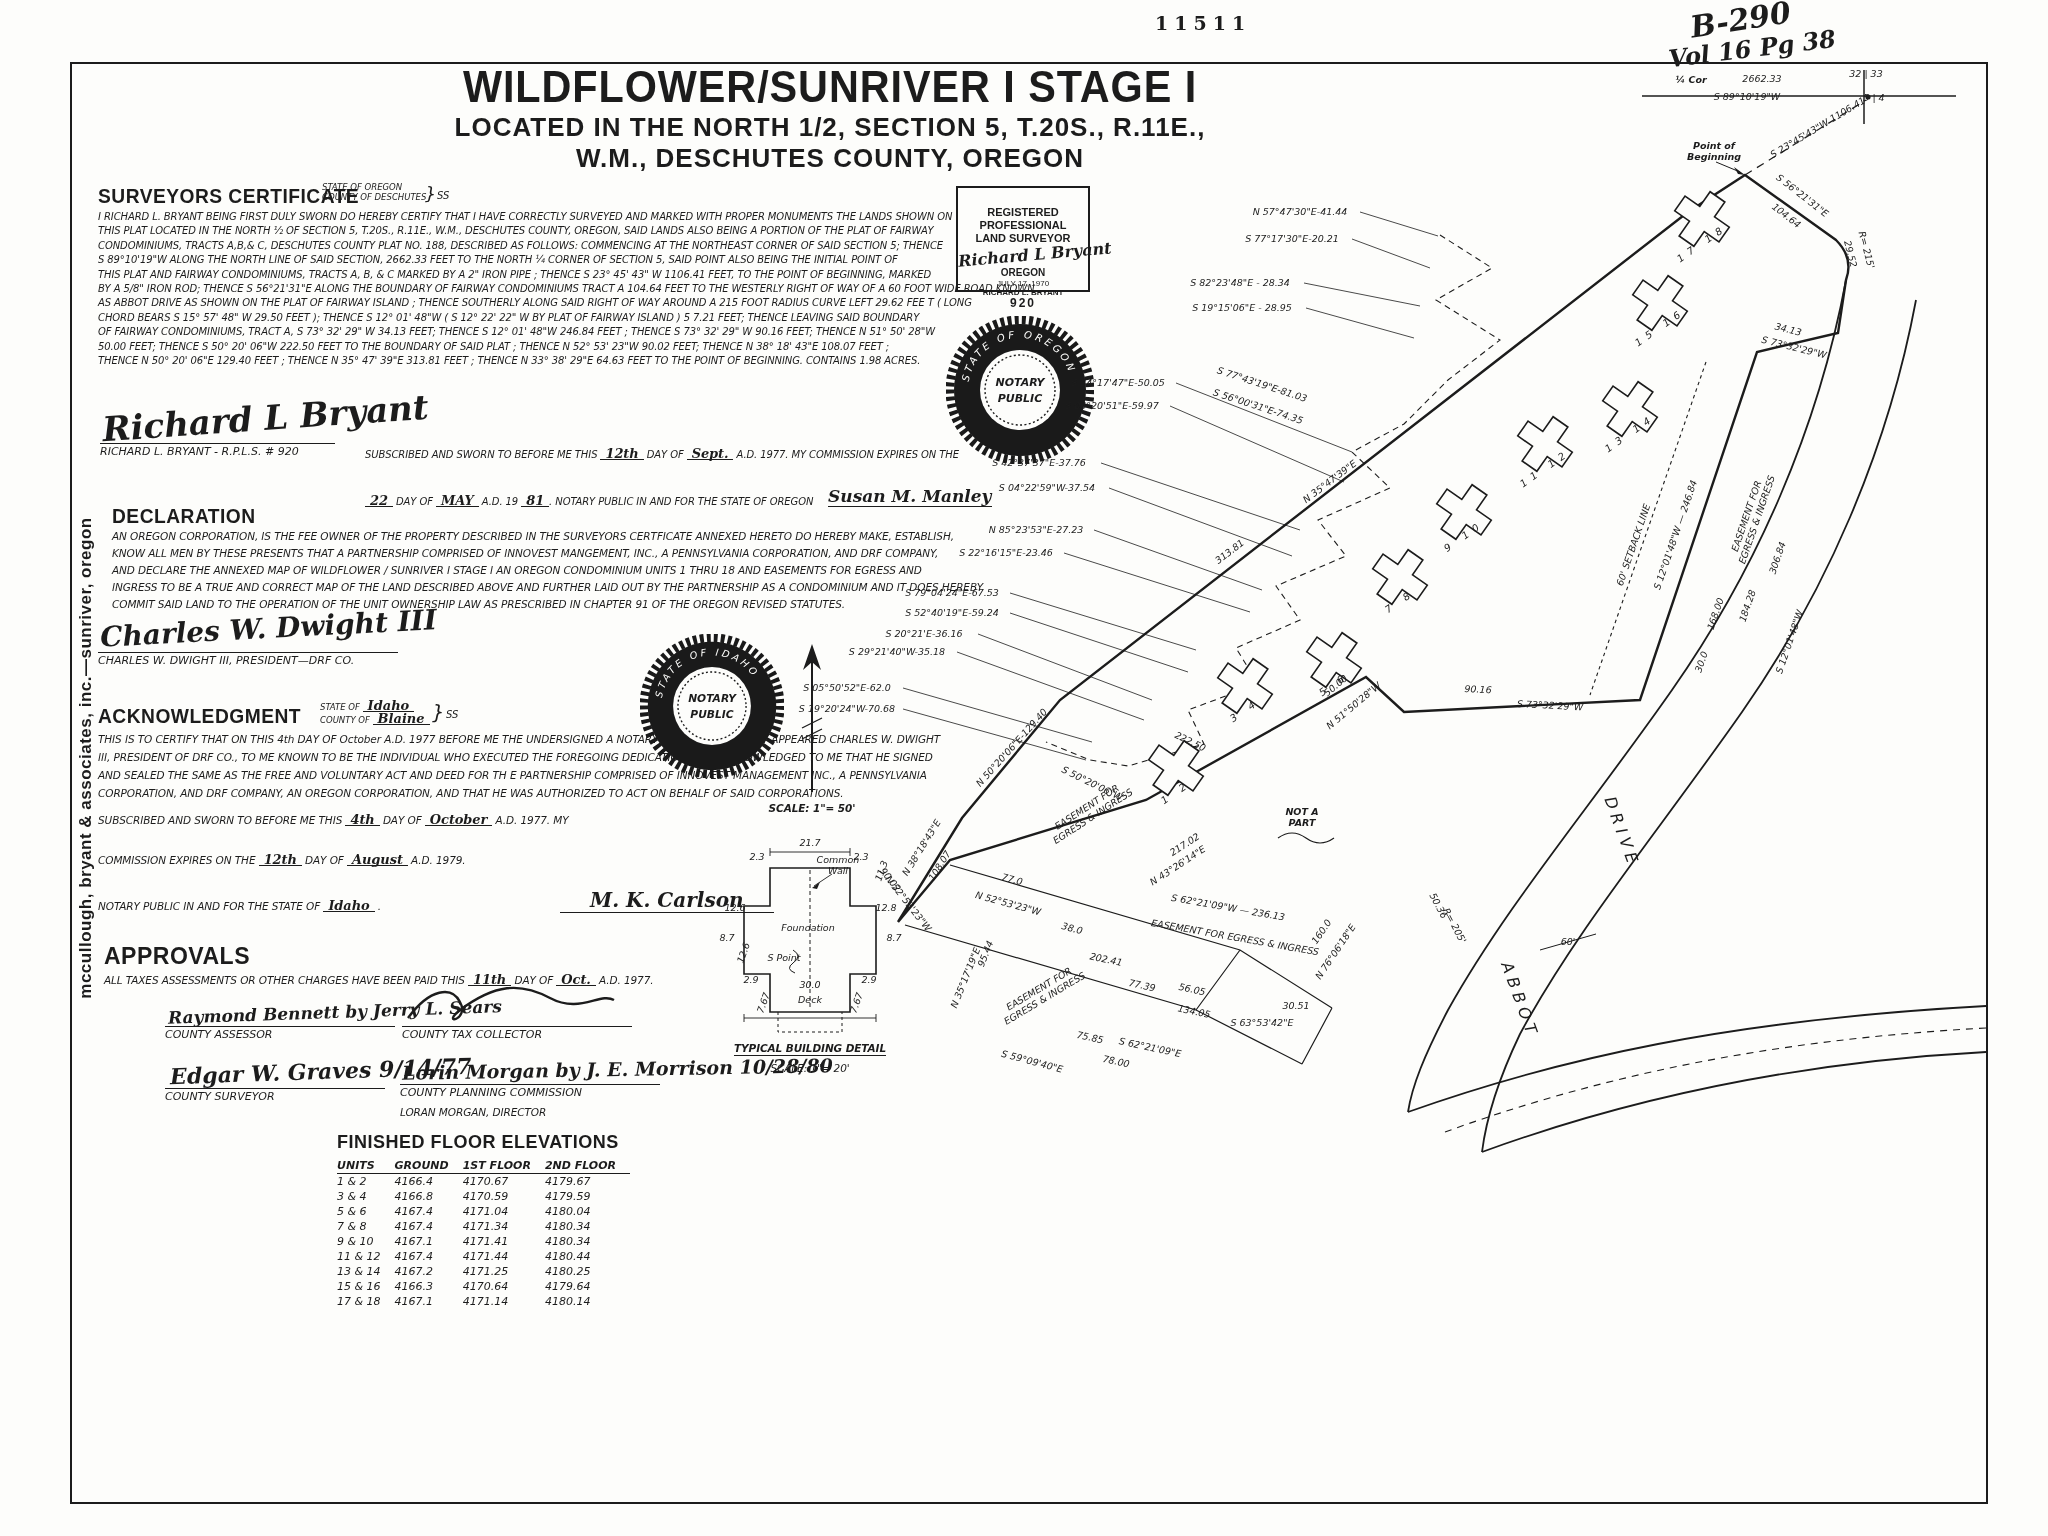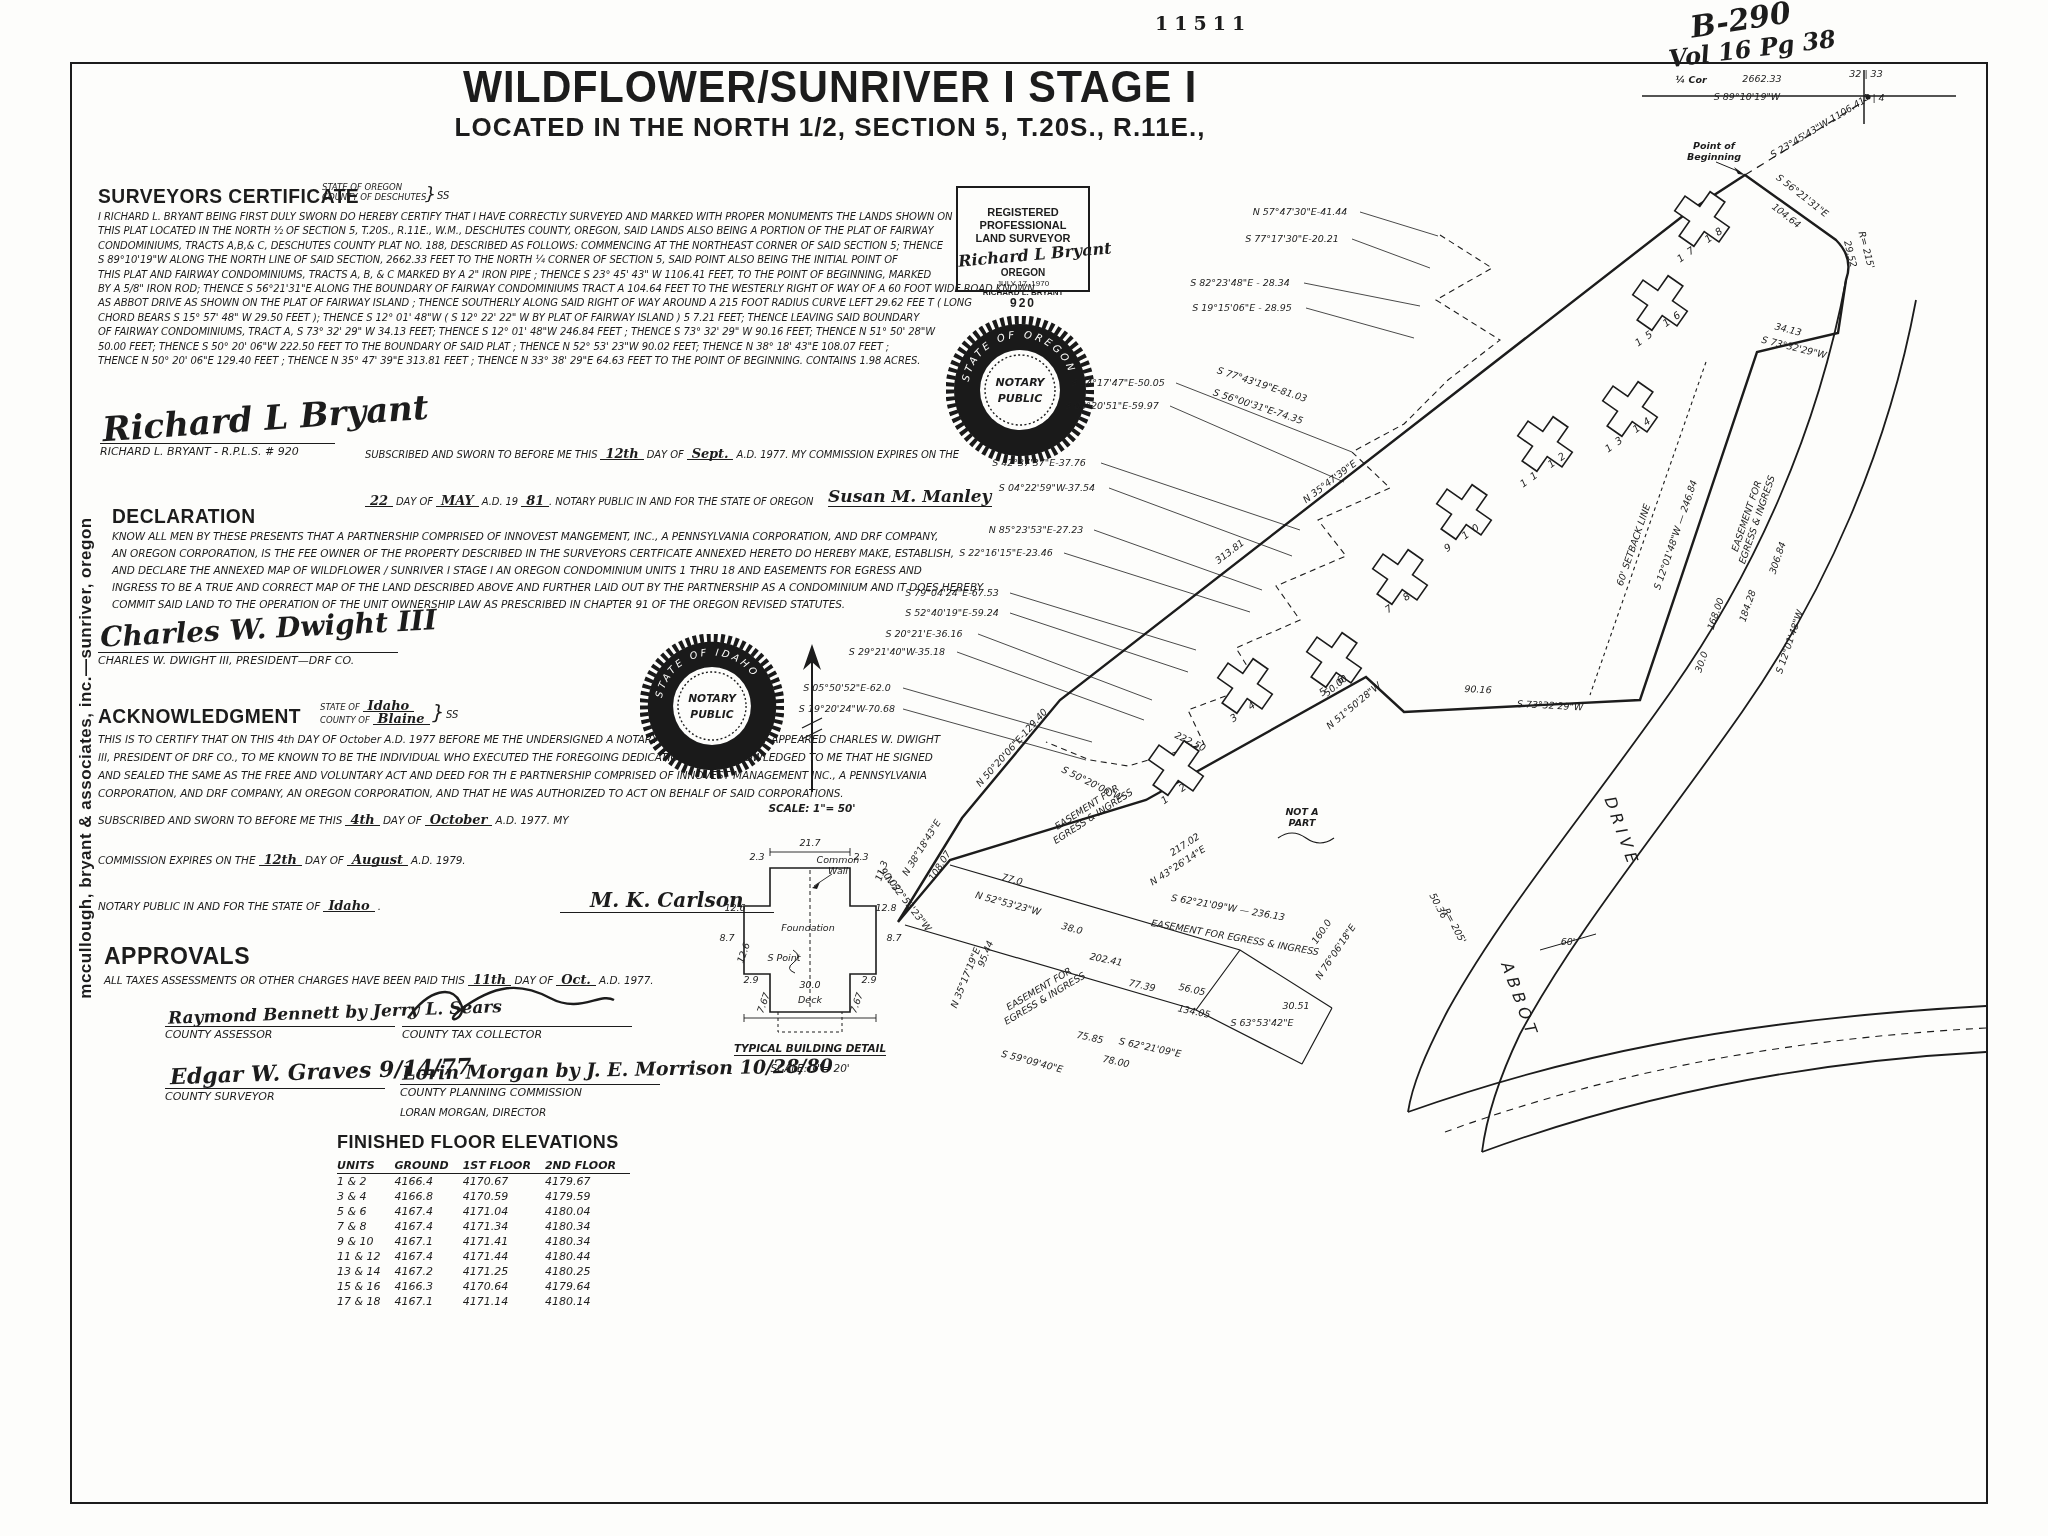--- a/index.html
+++ b/index.html
@@ -44,20 +44,21 @@
 <div id="sheet">
   <div id="border"></div>
 
   <div class="abs" style="left:1155px;top:12px;font:700 19px 'DejaVu Serif',serif;letter-spacing:6px;">11511</div>
   <div class="abs" style="left:1690px;top:2px;font:italic 700 30px 'DejaVu Serif',serif;transform:rotate(-9deg);">B-290</div>
   <div class="abs" style="left:1668px;top:34px;font:italic 700 24px 'DejaVu Serif',serif;transform:rotate(-7deg);">Vol 16 Pg 38</div>
 
   <div id="title-block">
     <div id="main-title">WILDFLOWER/SUNRIVER I  STAGE I</div>
     <div class="sub-title">LOCATED IN THE NORTH 1/2, SECTION 5, T.20S., R.11E.,</div>
+    <div class="sub-title">W.M., DESCHUTES COUNTY, OREGON</div>
   </div>
 
   <div id="margin-note">mccullough, bryant &amp; associates, inc.—sunriver, oregon</div>
 
   <div class="abs sh" style="left:98px;top:185px;">SURVEYORS  CERTIFICATE</div>
   <div class="abs tiny" style="left:322px;top:183px;">
     <div>STATE OF OREGON</div>
     <div>COUNTY OF DESCHUTES</div>
   </div>
   <div class="abs" style="left:425px;top:183px;font:italic 18px 'DejaVu Sans',sans-serif;">}</div>
@@ -83,22 +84,22 @@
   <div class="abs d" style="left:365px;top:448px;">
     <span>SUBSCRIBED  AND SWORN  TO BEFORE  ME THIS </span><span class="blank hand">12th</span><span> DAY OF </span><span class="blank hand">Sept.</span><span> A.D. 1977.  MY COMMISSION  EXPIRES ON THE</span>
   </div>
   <div class="abs d" style="left:365px;top:495px;">
     <span class="blank hand">22</span><span> DAY OF </span><span class="blank hand">MAY</span><span> A.D. 19 </span><span class="blank hand">81</span><span>. NOTARY PUBLIC  IN AND FOR  THE STATE OF OREGON</span>
   </div>
   <div class="abs script-sm" style="left:828px;top:486px;border-bottom:1.2px solid #1c1c1c;">Susan M. Manley</div>
 
   <div class="abs sh" style="left:112px;top:505px;">DECLARATION</div>
   <div class="abs" style="left:112px;top:528px;width:845px;">
+    <div class="d2">AN  OREGON  CORPORATION,  IS  THE  FEE  OWNER  OF  THE  PROPERTY   DESCRIBED  IN THE  SURVEYORS  CERTFICATE  ANNEXED  HERETO  DO HEREBY  MAKE,  ESTABLISH,</div>
     <div class="d2">KNOW ALL MEN  BY  THESE  PRESENTS  THAT A PARTNERSHIP  COMPRISED  OF  INNOVEST  MANGEMENT,  INC., A PENNSYLVANIA  CORPORATION,  AND  DRF  COMPANY,</div>
-    <div class="d2">AN  OREGON  CORPORATION,  IS  THE  FEE  OWNER  OF  THE  PROPERTY   DESCRIBED  IN THE  SURVEYORS  CERTFICATE  ANNEXED  HERETO  DO HEREBY  MAKE,  ESTABLISH,</div>
     <div class="d2">AND DECLARE  THE  ANNEXED  MAP OF  WILDFLOWER / SUNRIVER  I  STAGE  I   AN  OREGON CONDOMINIUM   UNITS  1 THRU 18  AND EASEMENTS  FOR  EGRESS  AND</div>
     <div class="d2">INGRESS  TO BE A TRUE  AND CORRECT   MAP  OF  THE  LAND   DESCRIBED   ABOVE  AND  FURTHER   LAID OUT  BY  THE  PARTNERSHIP  AS A  CONDOMINIUM  AND IT  DOES  HEREBY</div>
     <div class="d2">COMMIT  SAID LAND  TO  THE  OPERATION  OF  THE  UNIT  OWNERSHIP  LAW  AS  PRESCRIBED  IN  CHAPTER  91  OF  THE  OREGON   REVISED  STATUTES.</div>
   </div>
   <div class="abs script" style="left:100px;top:612px;font-size:28px;transform:rotate(-3deg);">Charles W. Dwight III</div>
   <div class="abs siglabel" style="left:98px;top:652px;width:300px;">CHARLES W. DWIGHT III,  PRESIDENT—DRF CO.</div>
 
   <div class="abs sh" style="left:98px;top:705px;">ACKNOWLEDGMENT</div>
   <div class="abs tiny" style="left:320px;top:700px;">
     <div><span>STATE OF </span><span class="blank hand">Idaho</span></div>

